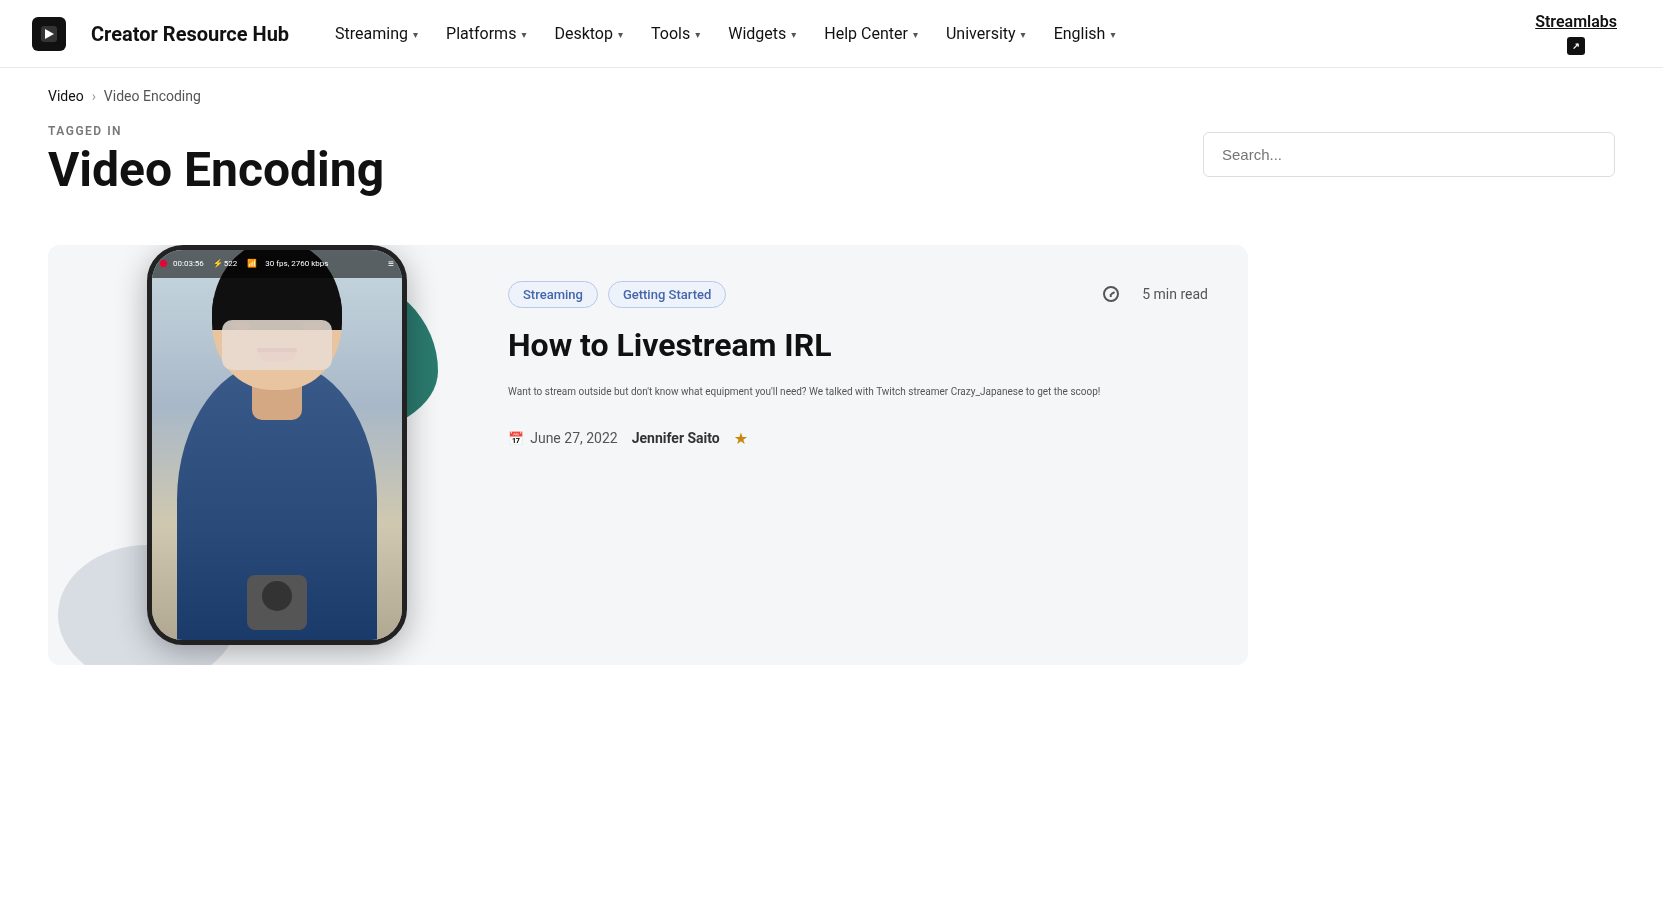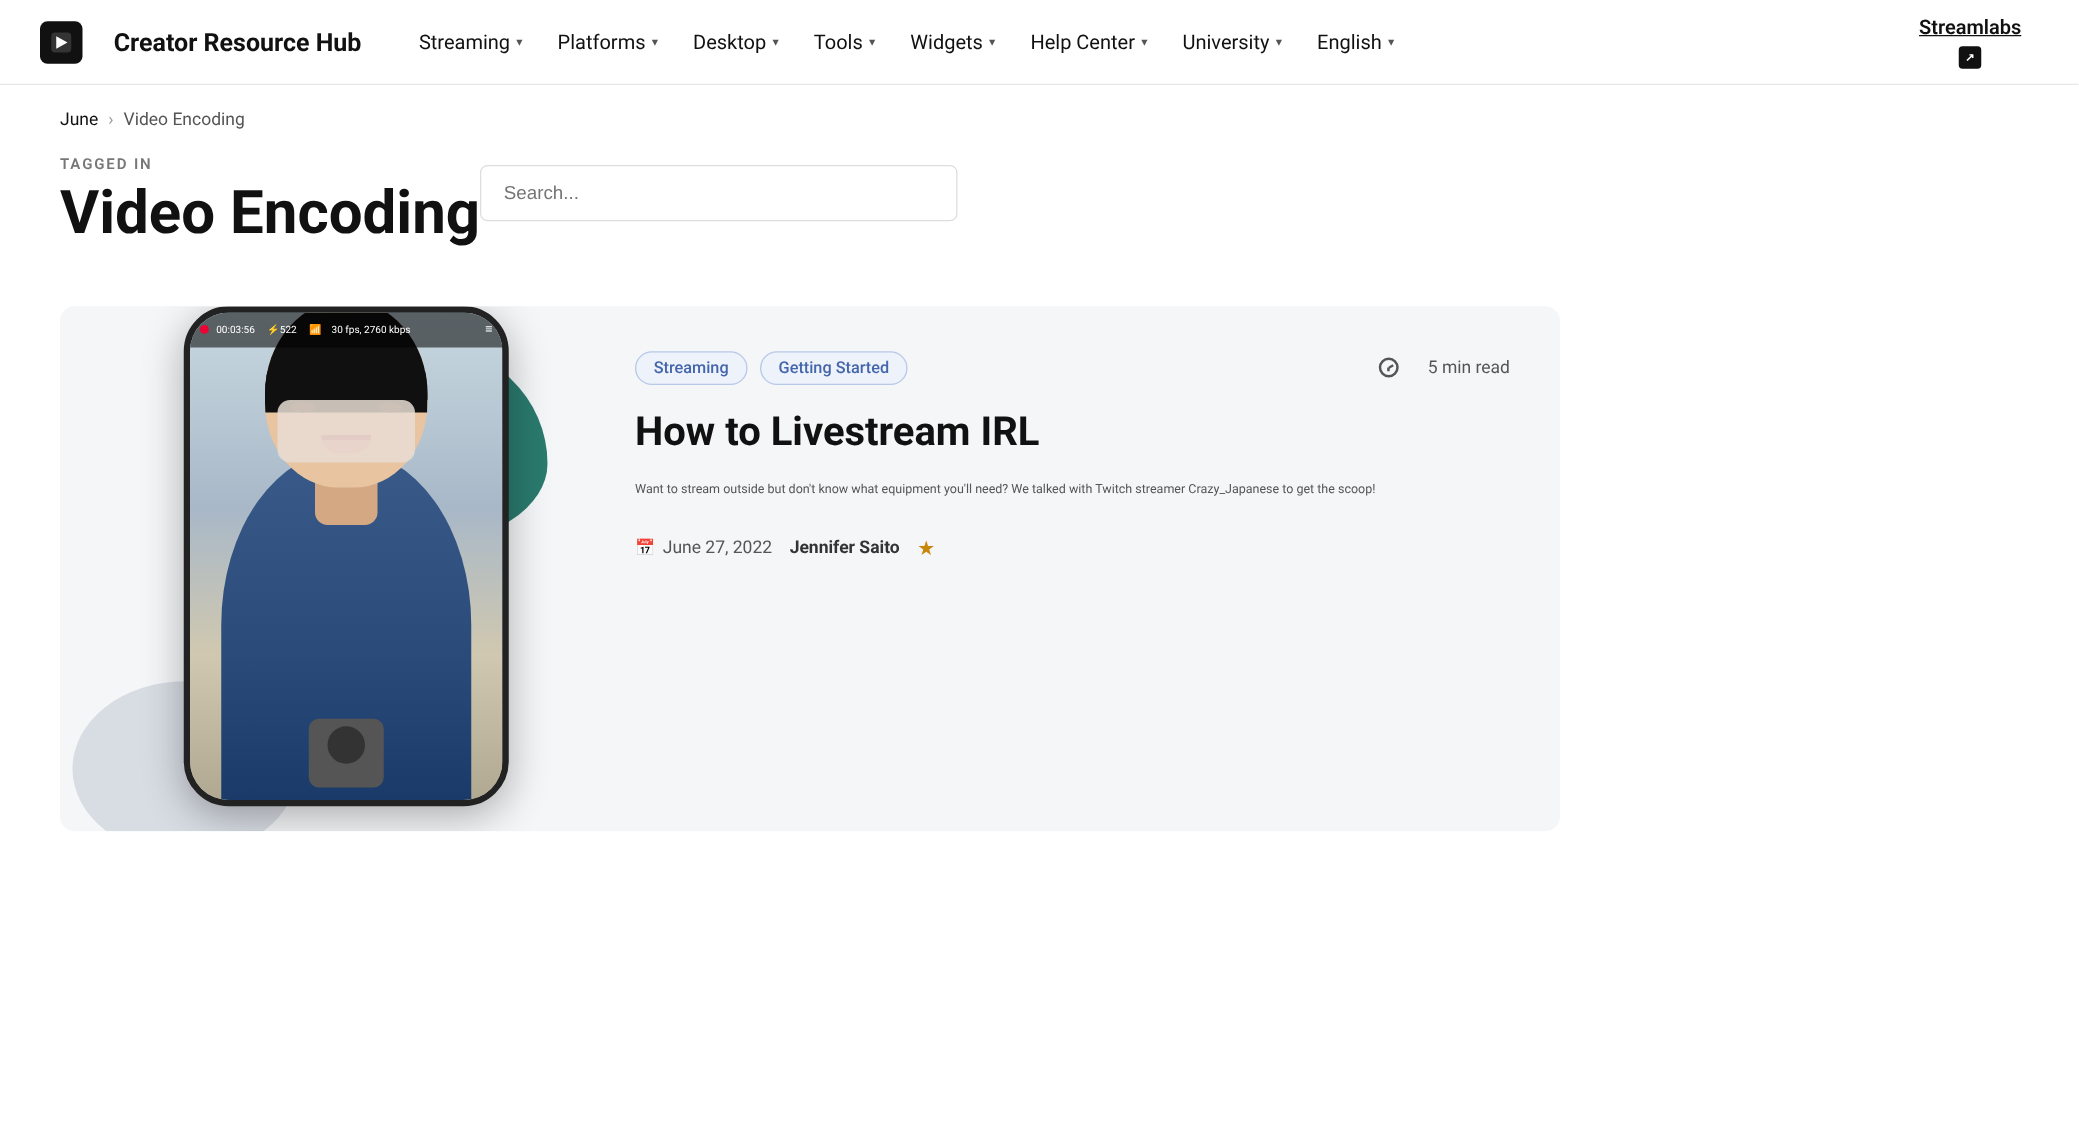--- a/index.html
+++ b/index.html
@@ -101,42 +101,42 @@
     .breadcrumb-sep { color: #999; }
     .breadcrumb-current { color: #555; }
 
     
     .main { padding: 0 48px 60px; }
 
     
     .tagged-section {
       display: flex;
       align-items: flex-start;
-      justify-content: flex-start;
+      justify-content: space-between;
       margin-bottom: 48px;
     }
     .tagged-label {
       font-size: 12px;
       font-weight: 600;
       color: #777;
       letter-spacing: 1.5px;
       text-transform: uppercase;
       margin-bottom: 6px;
     }
     .tagged-title {
       font-size: 48px;
       font-weight: 700;
       color: #111;
       line-height: 1.1;
     }
     .search-wrapper {
       margin-top: 8px;
     }
     .search-input {
-      width: 382px;
+      width: 412px;
       padding: 13px 18px;
       border: 1.5px solid #ddd;
       border-radius: 6px;
       font-size: 15px;
       color: #888;
       outline: none;
       background: #fff;
     }
 
     
@@ -380,21 +380,21 @@
 
   <div class="navbar-right">
     <a class="streamlabs-btn" href="#">
       <span>Streamlabs</span>
       <span class="streamlabs-icon">↗</span>
     </a>
   </div>
 </nav>
 
 <div class="breadcrumb">
-  <a href="#">June</a>
+  <a href="#">Video</a>
   <span class="breadcrumb-sep">›</span>
   <span class="breadcrumb-current">Video Encoding</span>
 </div>
 
 <main class="main">
 
   <div class="tagged-section">
     <div>
       <div class="tagged-label">TAGGED IN</div>
       <div class="tagged-title">Video Encoding</div>

